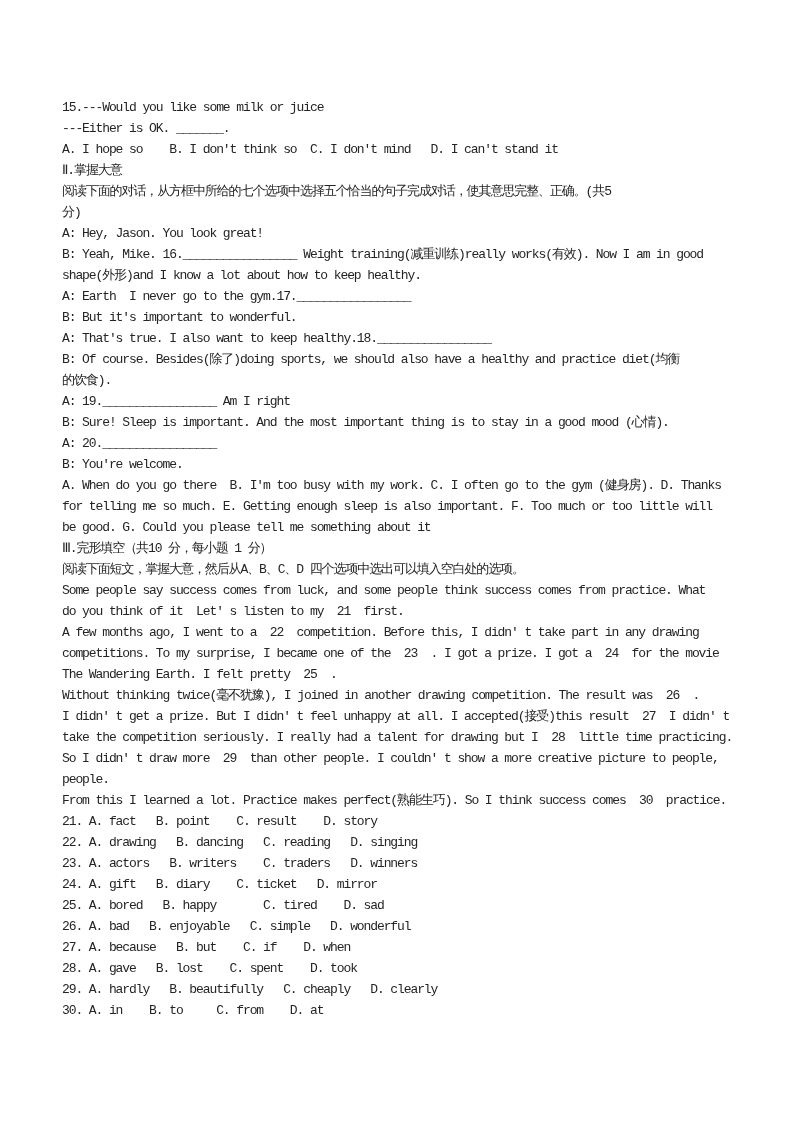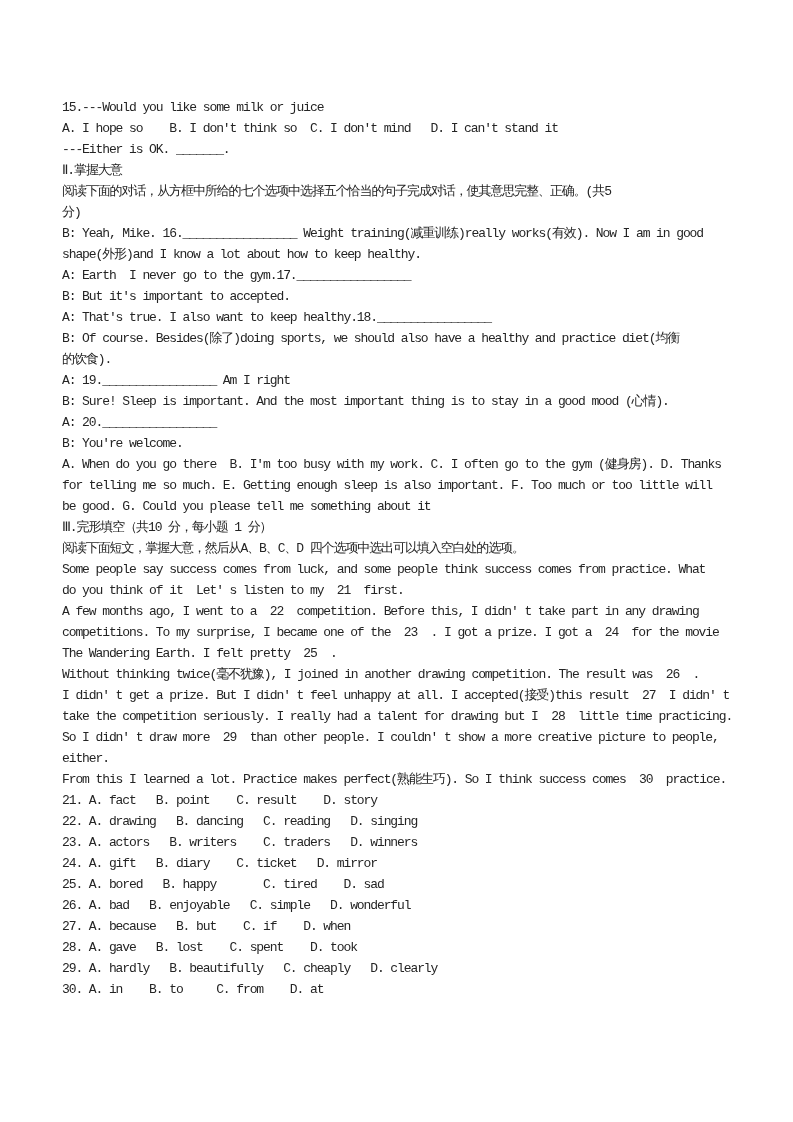--- a/index.html
+++ b/index.html
@@ -28,33 +28,34 @@
   }
   section { margin: 0; padding: 0; }
 </style>
 </head>
 <body style="background: rgb(255, 255, 255);">
 
 <main class="doc" style="color: rgb(36, 36, 36);">
 
   <section>
     <p class="ln">15.---Would you like some milk or juice</p>
+    <p class="ln">---Either is OK. _______.</p>
     <p class="ln">A. I hope so    B. I don't think so  C. I don't mind   D. I can't stand it</p>
-    <p class="ln">---Either is OK. _______.</p>
   </section>
 
   <section>
     <p class="ln">Ⅱ.掌握大意</p>
     <p class="ln">阅读下面的对话，从方框中所给的七个选项中选择五个恰当的句子完成对话，使其意思完整、正确。(共5</p>
     <p class="ln">分)</p>
 
+    <p class="ln">A: Hey, Jason. You look great!</p>
     <p class="ln">B: Yeah, Mike. 16._________________ Weight training(减重训练)really works(有效). Now I am in good</p>
     <p class="ln">shape(外形)and I know a lot about how to keep healthy.</p>
     <p class="ln">A: Earth  I never go to the gym.17._________________</p>
-    <p class="ln">B: But it's important to accepted.</p>
+    <p class="ln">B: But it's important to wonderful.</p>
     <p class="ln">A: That's true. I also want to keep healthy.18._________________</p>
     <p class="ln">B: Of course. Besides(除了)doing sports, we should also have a healthy and practice diet(均衡</p>
     <p class="ln">的饮食).</p>
     <p class="ln">A: 19._________________ Am I right</p>
     <p class="ln">B: Sure! Sleep is important. And the most important thing is to stay in a good mood (心情).</p>
     <p class="ln">A: 20._________________</p>
     <p class="ln">B: You're welcome.</p>
 
     <p class="ln">A. When do you go there  B. I'm too busy with my work. C. I often go to the gym (健身房). D. Thanks</p>
     <p class="ln">for telling me so much. E. Getting enough sleep is also important. F. Too much or too little will</p>
@@ -67,21 +68,21 @@
 
     <p class="ln">Some people say success comes from luck, and some people think success comes from practice. What</p>
     <p class="ln">do you think of it  Let' s listen to my  21  first.</p>
     <p class="ln">A few months ago, I went to a  22  competition. Before this, I didn' t take part in any drawing</p>
     <p class="ln">competitions. To my surprise, I became one of the  23  . I got a prize. I got a  24  for the movie</p>
     <p class="ln">The Wandering Earth. I felt pretty  25  .</p>
     <p class="ln">Without thinking twice(毫不犹豫), I joined in another drawing competition. The result was  26  .</p>
     <p class="ln">I didn' t get a prize. But I didn' t feel unhappy at all. I accepted(接受)this result  27  I didn' t</p>
     <p class="ln">take the competition seriously. I really had a talent for drawing but I  28  little time practicing.</p>
     <p class="ln">So I didn' t draw more  29  than other people. I couldn' t show a more creative picture to people,</p>
-    <p class="ln">either.</p>
+    <p class="ln">people.</p>
     <p class="ln">From this I learned a lot. Practice makes perfect(熟能生巧). So I think success comes  30  practice.</p>
 
     <p class="ln">21. A. fact   B. point    C. result    D. story</p>
     <p class="ln">22. A. drawing   B. dancing   C. reading   D. singing</p>
     <p class="ln">23. A. actors   B. writers    C. traders   D. winners</p>
     <p class="ln">24. A. gift   B. diary    C. ticket   D. mirror</p>
     <p class="ln">25. A. bored   B. happy       C. tired    D. sad</p>
     <p class="ln">26. A. bad   B. enjoyable   C. simple   D. wonderful</p>
     <p class="ln">27. A. because   B. but    C. if    D. when</p>
     <p class="ln">28. A. gave   B. lost    C. spent    D. took</p>

